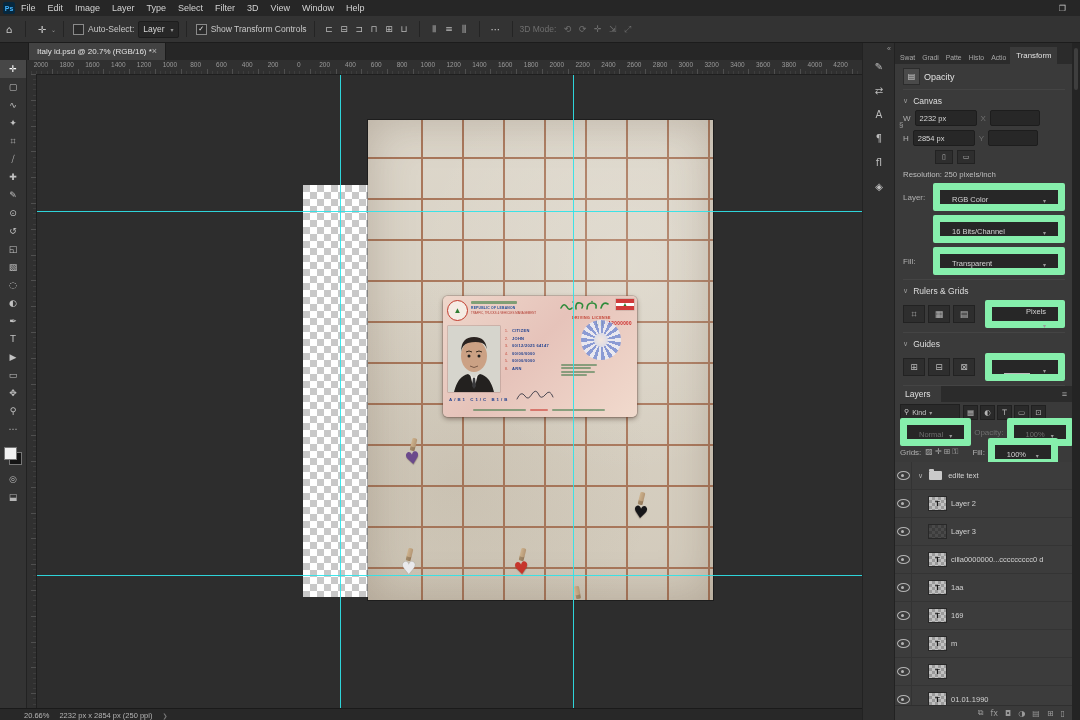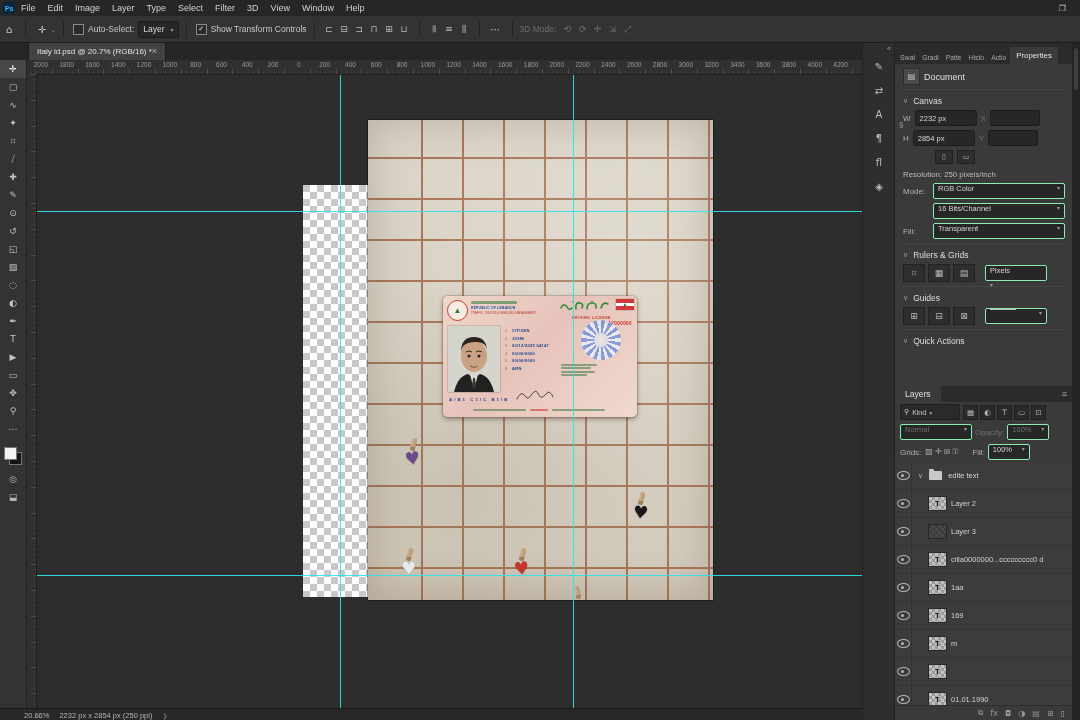--- a/index.html
+++ b/index.html
@@ -148,22 +148,22 @@
     justify-content:center;color:#d8d8d8;font-size:8px;}
   .doc-label{font-size:9px;color:#e0e0e0;}
   .sech{display:flex;align-items:center;gap:5px;color:#dedede;font-size:8.5px;margin:4px 8px 2px;
     border-top:1px solid #444;padding-top:6px;}
   .sech .chev{color:#9a9a9a;font-size:7px;}
   .plabel{color:#b0b0b0;font-size:8px;}
   .plabel.dim{color:#6d6d6d;}
   .inp{background:#272727;border:1px solid #1d1d1d;border-radius:2px;height:14px;display:flex;align-items:center;
     padding:0 4px;font-size:7.5px;color:#d8d8d8;}
   .inp.dim{color:#666;}
-  .sel{background:#272727;border:1px solid #86efac;border-radius:2px;height:14px;display:flex;align-items:flex-start;
-    justify-content:space-between;padding:0 4px;font-size:7.5px;color:#d3d3d3;gap:6px;}
+  .sel{background:#272727;border:7px solid #86efac;border-radius:2px;height:14px;display:flex;align-items:flex-end;
+    justify-content:space-between;padding:0 12px;font-size:7.5px;color:#d3d3d3;gap:6px;}
   #chain{position:absolute;left:4px;top:56px;color:#9a9a9a;font-size:8px;}
   .orient-btn{width:16px;height:12px;background:#2e2e2e;border:1px solid #222;display:flex;align-items:center;
     justify-content:center;color:#b5b5b5;font-size:7px;}
   .res-line{margin:6px 8px 2px;font-size:7.8px;color:#bdbdbd;}
   .icobtn{width:20px;height:16px;background:#2e2e2e;border:1px solid #222;display:flex;align-items:center;
     justify-content:center;color:#b8b8b8;font-size:9px;font-family:"DejaVu Sans",sans-serif;}
   .gline{width:26px;height:1px;background:#bdbdbd;}
 
   #layers-panel{flex:1;display:flex;flex-direction:column;min-height:0;}
   #layers-head{height:16px;background:#2b2b2b;display:flex;align-items:center;}
@@ -460,27 +460,27 @@
       </div>
   </div>
 
   <div id="panels">
     <div id="panel-tabs">
         <span class="ptab">Swat</span>
         <span class="ptab">Gradi</span>
         <span class="ptab">Patte</span>
         <span class="ptab">Histo</span>
         <span class="ptab">Actio</span>
-        <span class="ptab active">Properties</span>
+        <span class="ptab active">Transform</span>
       </div>
 
     <div id="prop-body">
       <div class="prow">
         <span class="doc-ico gly">▤</span>
-        <span class="doc-label">Document</span>
+        <span class="doc-label">Opacity</span>
       </div>
       <div class="sech">
         <span class="chev">∨</span>
         <span>Canvas</span>
       </div>
       <div class="prow">
         <span class="plabel">W</span>
         <span class="inp" style="width:52px;">2232 px</span>
         <span class="plabel dim">X</span>
         <span class="inp dim" style="width:40px;"></span>
@@ -491,21 +491,21 @@
         <span class="plabel dim">Y</span>
         <span class="inp dim" style="width:40px;"></span>
       </div>
       <span id="chain">§</span>
       <div class="prow" style="margin-left:40px;">
         <span class="orient-btn gly">▯</span>
         <span class="orient-btn gly">▭</span>
       </div>
       <div class="res-line">Resolution: 250 pixels/inch</div>
       <div class="prow">
-        <span class="plabel" style="width:26px;">Mode:</span>
+        <span class="plabel" style="width:26px;">Layer:</span>
         <span class="sel" style="flex:1;">
           <span>RGB Color</span>
           <span class="caret">▾</span>
         </span>
       </div>
       <div class="prow" style="margin-left:38px;">
         <span class="sel" style="flex:1;">
           <span>16 Bits/Channel</span>
           <span class="caret">▾</span>
         </span>

